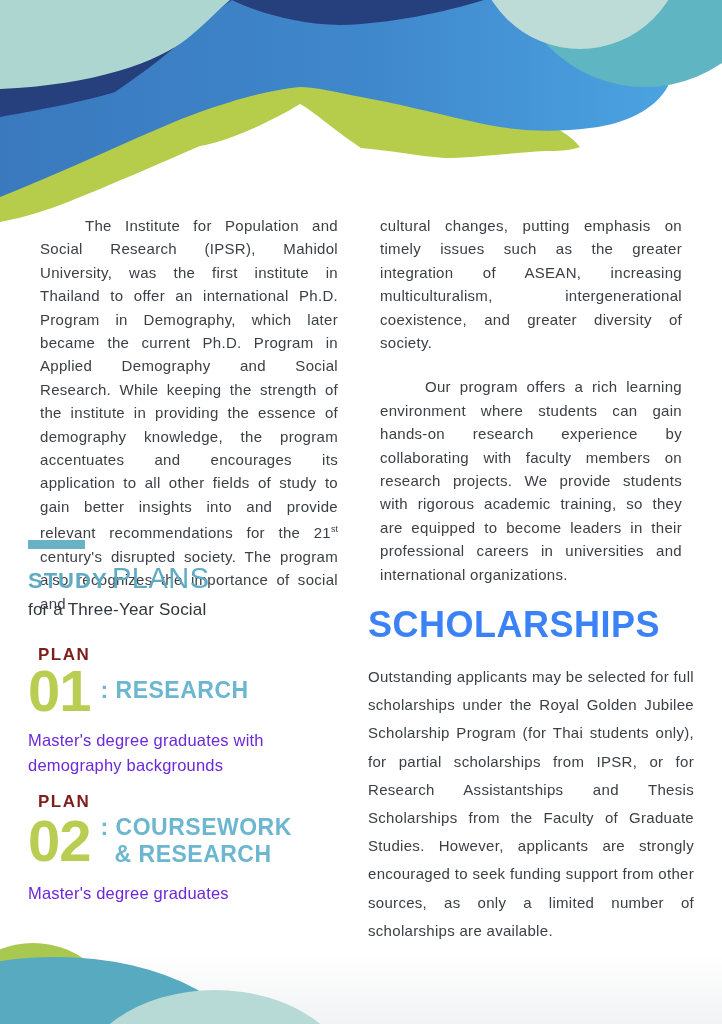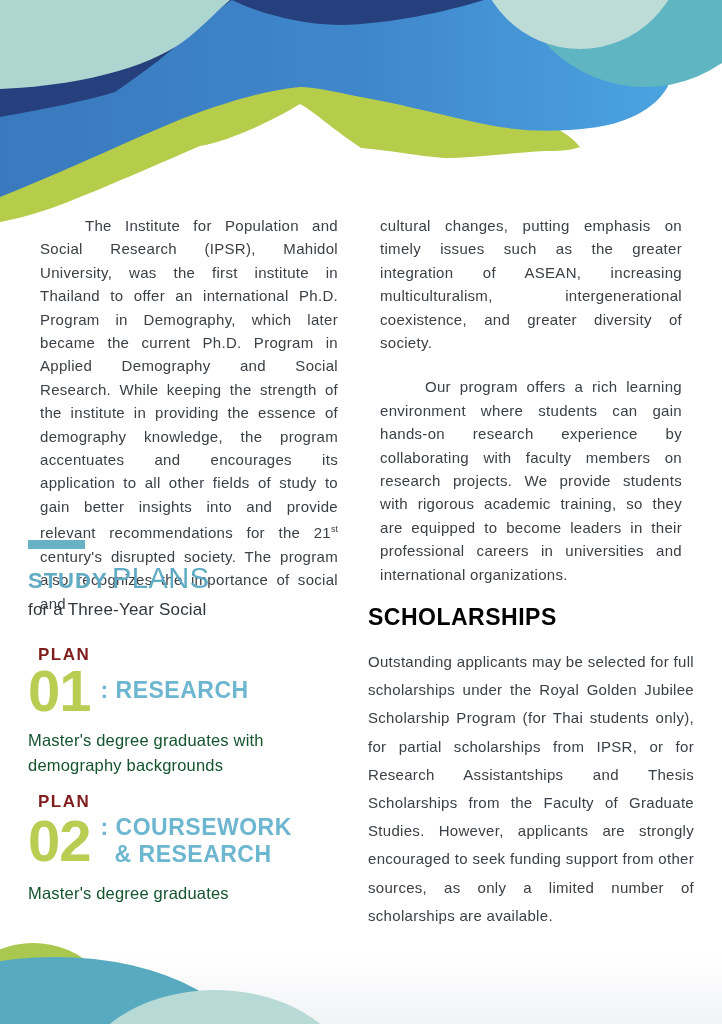--- a/index.html
+++ b/index.html
@@ -37,25 +37,25 @@
   .study-heading .large { font-size:29px; font-weight:400; letter-spacing:0.5px; }
   .study-subtitle { margin-top:5px; font-size:17px; color:#30363c; letter-spacing:0.2px; }
 
   .plan { margin-top:25px; }
   .plan + .plan { margin-top:14px; }
   .plan-label { margin-left:10px; font-size:17px; font-weight:600; color:#7f1d1d; letter-spacing:1.5px; }
   .plan-row { display:flex; align-items:center; gap:10px; margin-top:2px; }
   .plan-number { font-size:58px; font-weight:700; color:#b9cd53; line-height:0.82; letter-spacing:-1px; }
   .plan-name { font-size:23px; font-weight:700; color:#6cb6d0; letter-spacing:0.5px; line-height:27px; }
   .plan-name .line2 { padding-left:14px; }
-  .plan-desc { margin-top:13px; font-size:16.5px; line-height:25px; color:#14532d; width:305px; letter-spacing:0.2px; }
+  .plan-desc { margin-top:13px; font-size:16.5px; line-height:25px; color:#6d28d9; width:305px; letter-spacing:0.2px; }
 
   
   .scholar { position:absolute; left:368px; top:604px; width:326px; }
-  .scholar-title { font-size:23px; font-weight:800; color:#000000; letter-spacing:0.5px; }
+  .scholar-title { font-size:36px; font-weight:800; color:#3b82f6; letter-spacing:0.5px; }
   .scholar-text {
     margin-top:17px; text-align:justify;
     font-size:15px; line-height:28.2px; letter-spacing:0.3px; color:#3b4046;
   }
 </style>
 </head>
 <body>
 
 <div class="page">
 

